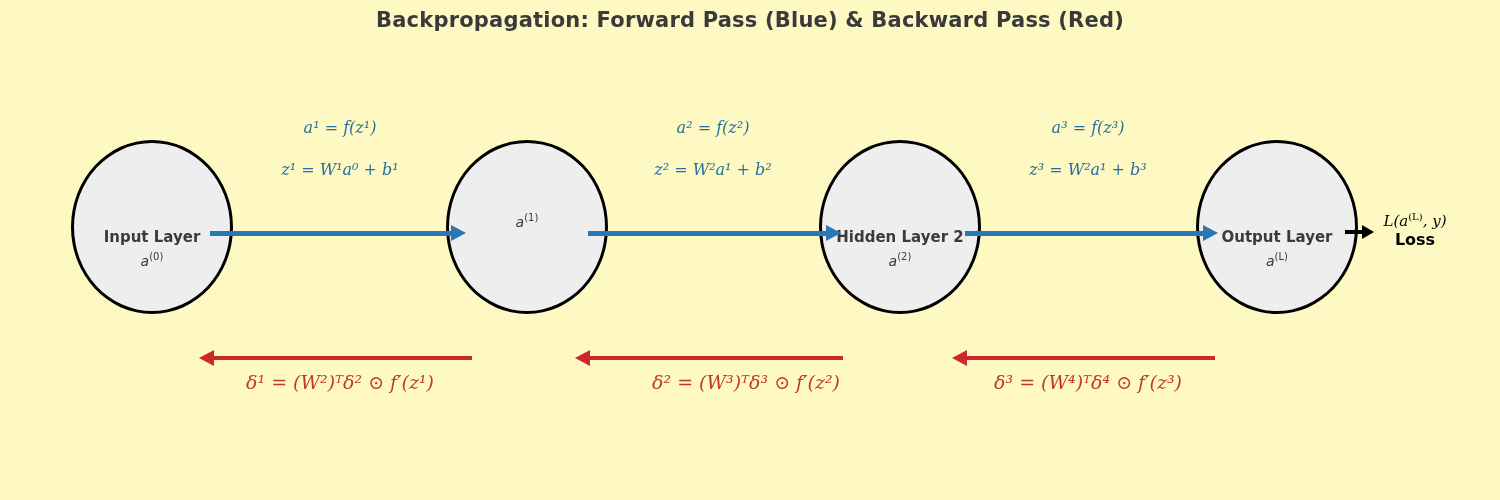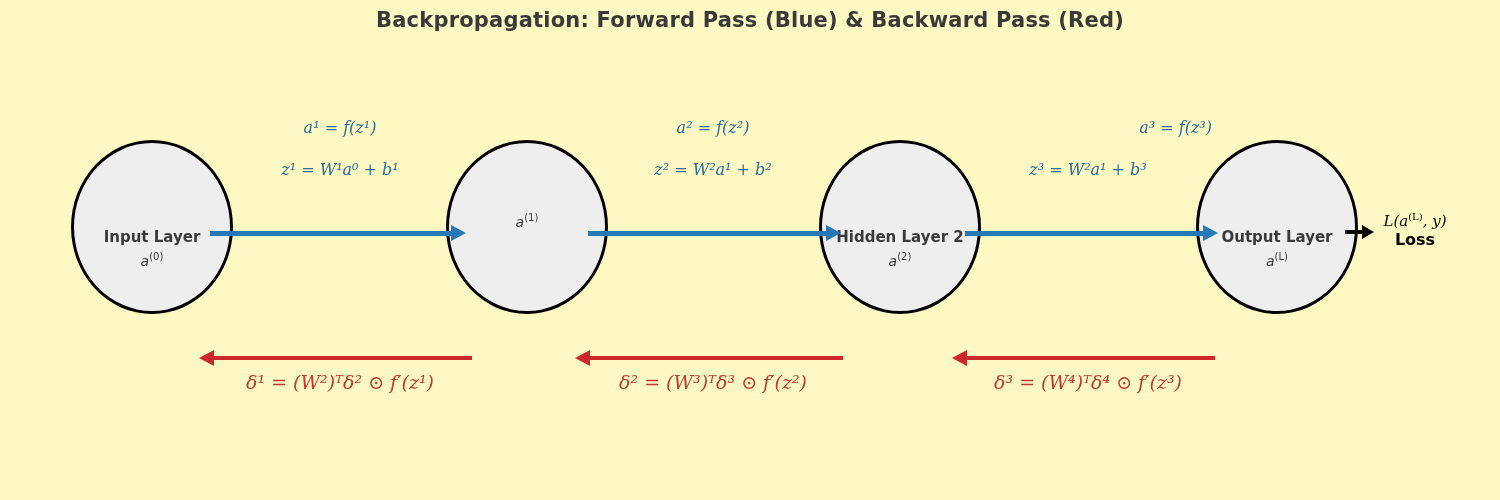--- a/index.html
+++ b/index.html
@@ -190,24 +190,24 @@
       <div class="fwd-arrow" style="left: 965px; width: 240px;"></div>
       <div class="bwd-arrow" style="left: 212px; width: 260px;"></div>
       <div class="bwd-arrow" style="left: 588px; width: 255px;"></div>
       <div class="bwd-arrow" style="left: 965px; width: 250px;"></div>
     </div>
   <div id="labels-layer">
       <div class="mathlbl blue-lbl" style="left: 190px; top: 118px;">a¹ = f(z¹)</div>
       <div class="mathlbl blue-lbl" style="left: 190px; top: 160px;">z¹ = W¹a⁰ + b¹</div>
       <div class="mathlbl blue-lbl" style="left: 563px; top: 118px;">a² = f(z²)</div>
       <div class="mathlbl blue-lbl" style="left: 563px; top: 160px;">z² = W²a¹ + b²</div>
-      <div class="mathlbl blue-lbl" style="left: 912px; top: 118px; text-align: right;">a³ = f(z³)</div>
+      <div class="mathlbl blue-lbl" style="left: 938px; top: 118px;">a³ = f(z³)</div>
       <div class="mathlbl blue-lbl" style="left: 938px; top: 160px;">z³ = W²a¹ + b³</div>
       <div class="mathlbl red-lbl" style="left: 190px; top: 371px;">δ¹ = (W²)ᵀδ² ⊙ f′(z¹)</div>
-      <div class="mathlbl red-lbl" style="left: 563px; top: 371px;">δ² = (W³)ᵀδ³ ⊙ f′(z²)</div>
+      <div class="mathlbl red-lbl" style="left: 596px; top: 371px;">δ² = (W³)ᵀδ³ ⊙ f′(z²)</div>
       <div class="mathlbl red-lbl" style="left: 938px; top: 371px;">δ³ = (W⁴)ᵀδ⁴ ⊙ f′(z³)</div>
     </div>
 
   <div id="loss-arrow"></div>
   <div id="loss-block">
     <span id="loss-formula">
       <span>L(a</span><sup>(L)</sup><span>, y)</span>
     </span>
     <span id="loss-title">Loss</span>
   </div>

